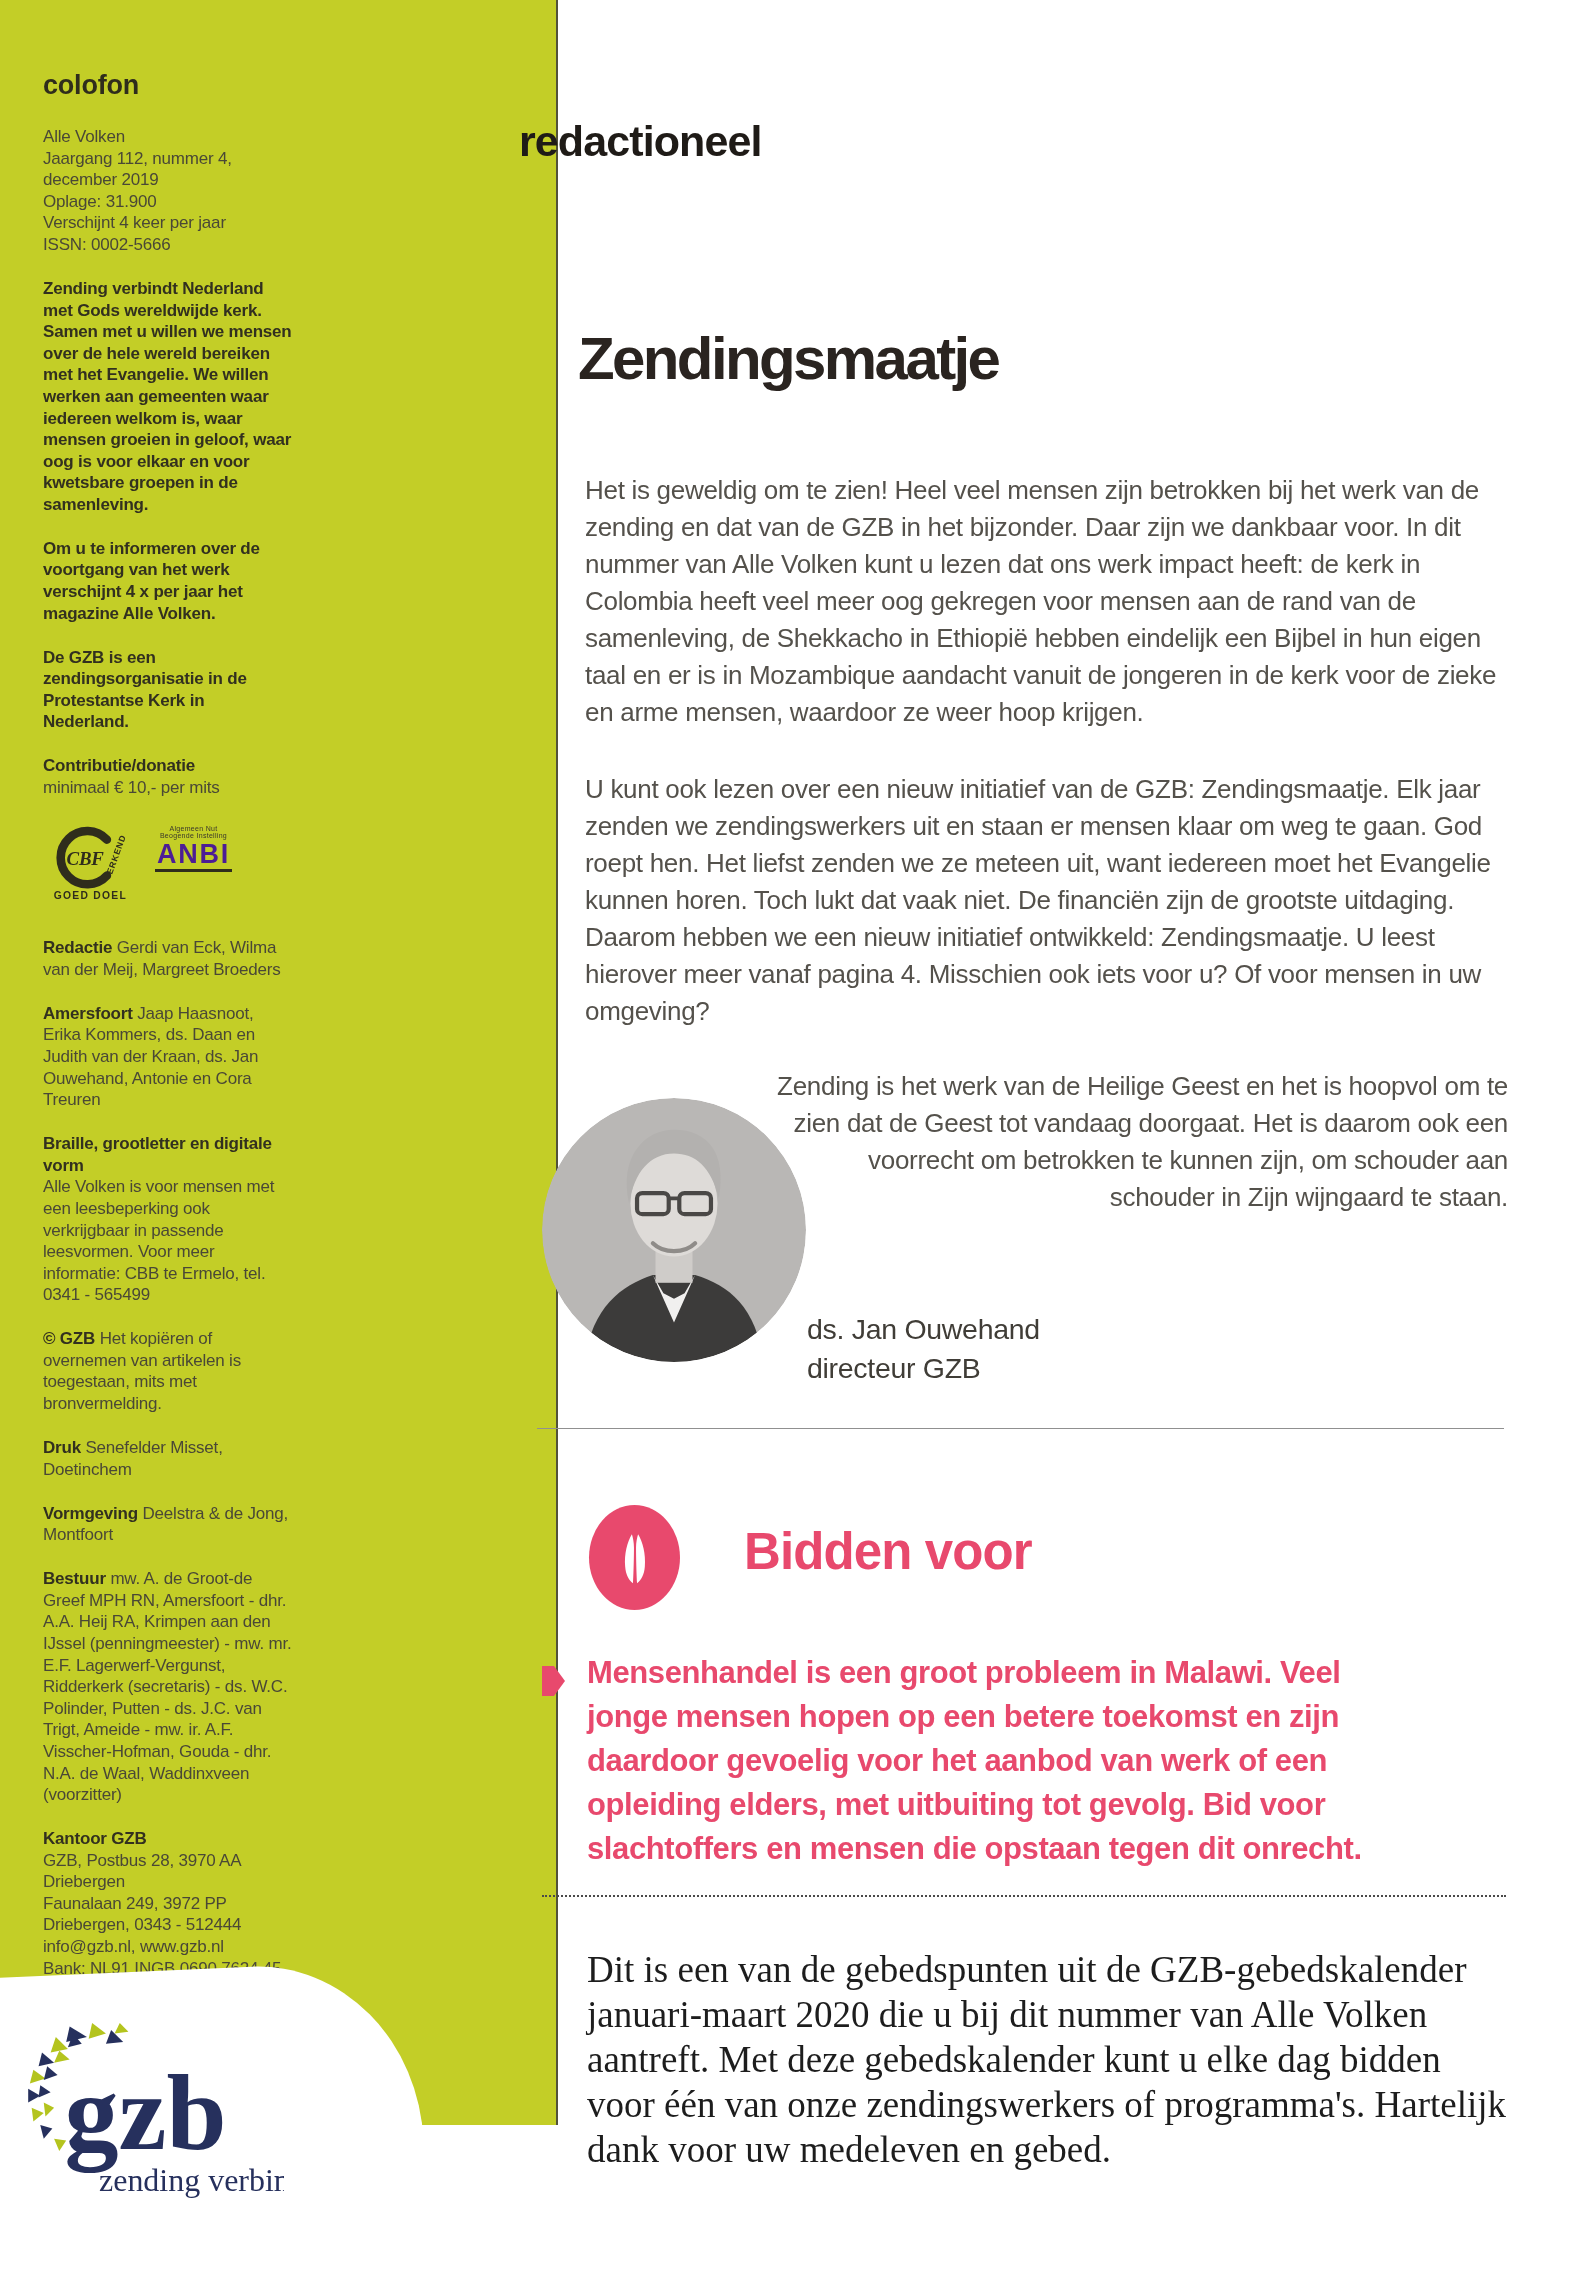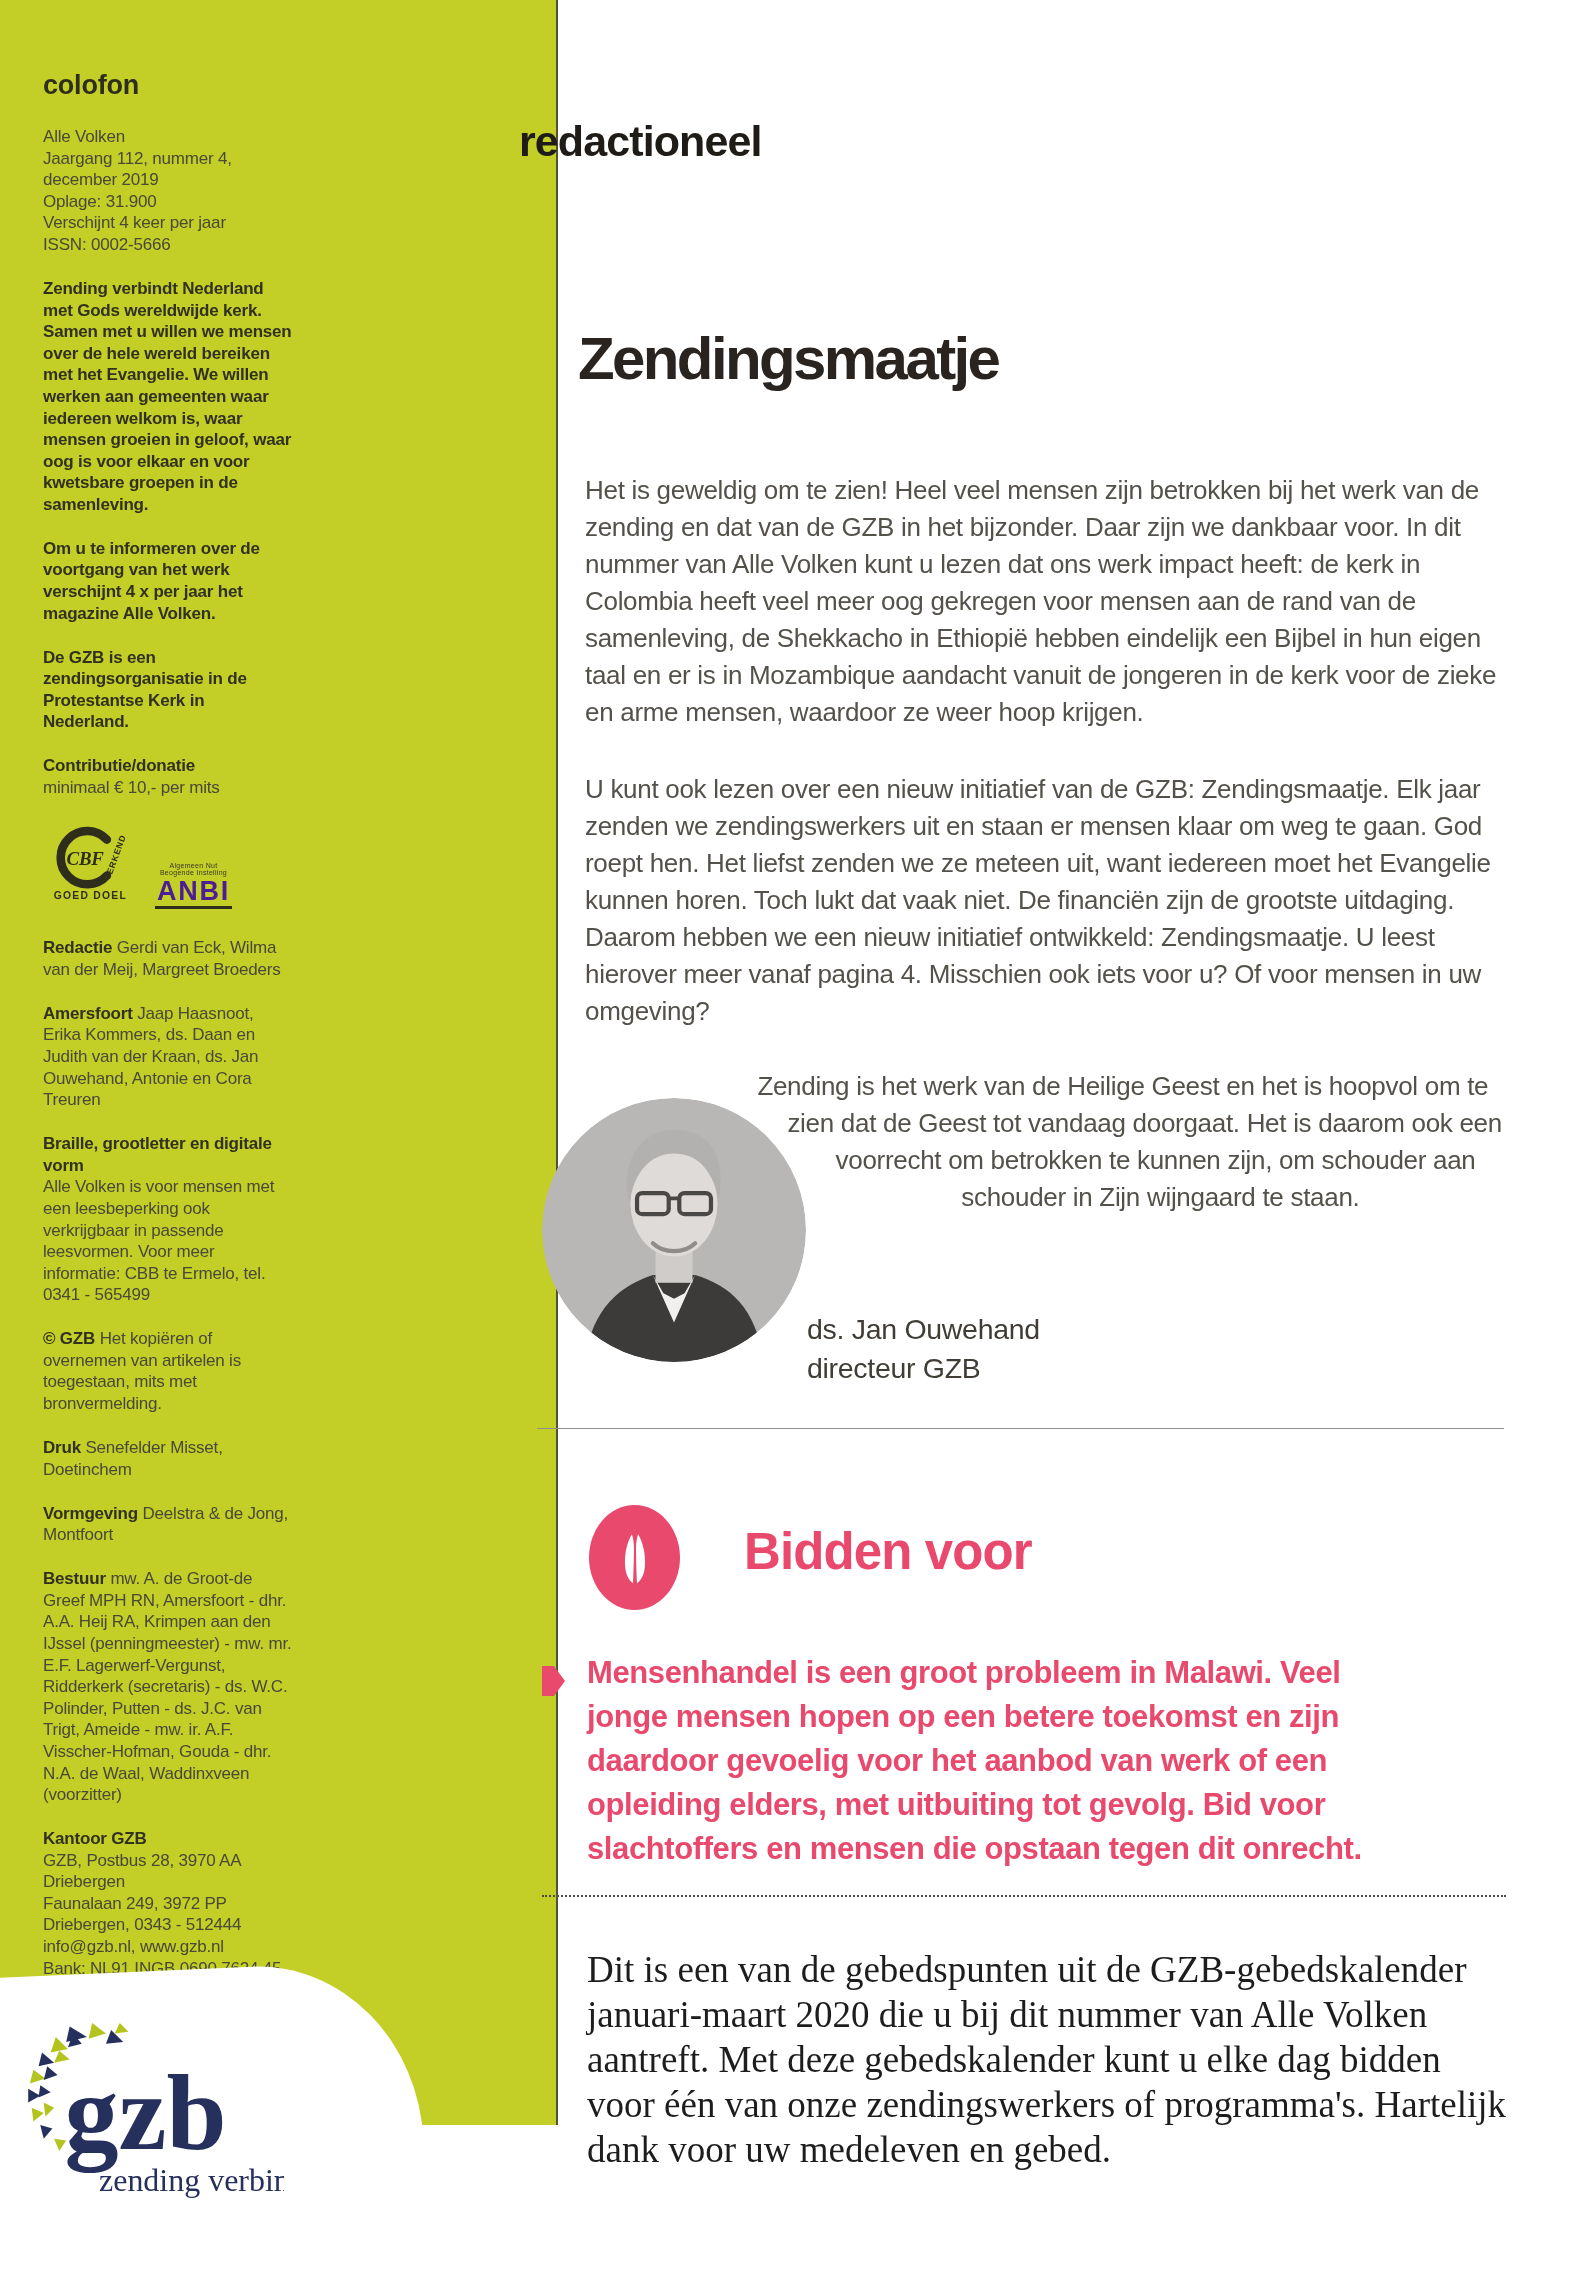--- a/index.html
+++ b/index.html
@@ -15,21 +15,21 @@
     background:#c3ce27; border-right:2.6px solid #52523a;
   }
   .colofon{
     position:absolute; left:43px; top:71px; width:249px;
     color:#4a4836; font-size:17px; line-height:21.6px; letter-spacing:-0.2px;
   }
   .colofon h1{ font-size:27px; line-height:29px; color:#2f2d1c; margin-bottom:26px; font-weight:bold;}
   .c-block{ margin-bottom:22.4px; }
   .c-bold{ font-weight:bold; color:#32301f; }
   .c-label{ font-weight:bold; color:#32301f; }
-  .logos-row{ display:flex; align-items:flex-end; gap:22.4px; margin:26px 0 28px 0; color:#2f2d1c;}
+  .logos-row{ display:flex; align-items:flex-start; gap:22.4px; margin:26px 0 28px 0; color:#2f2d1c;}
   .cbf-box{ width:90px; }
   .anbi-box{ text-align:center; }
   .anbi-tiny{ font-size:7px; line-height:7.8px; color:#3a382a; letter-spacing:0.3px;}
   .anbi-word{ font-size:27px; font-weight:bold; letter-spacing:1.7px; color:#4c1d95;
               border-bottom:3.5px solid #2f2d1c; line-height:29px; padding:0 1.7px;}
   .social{ margin-top:5.2px; }
   .social-row{ display:flex; align-items:center; gap:8.6px; margin-top:7.8px; }
   .social-ico{ width:21.6px; height:21.6px; border-radius:50%; background:#322f1e; color:#c3ce27;
                display:flex; align-items:center; justify-content:center;
                font-weight:bold; font-size:12px; flex:0 0 auto;}
@@ -45,21 +45,21 @@
 
   
   .kicker{ position:absolute; left:519px; top:117px; font-size:43px; font-weight:600;
            color:#1f1b17; letter-spacing:-0.9px;}
   .headline{ position:absolute; left:578px; top:324px; font-size:60px; font-weight:800;
              color:#2a2420; letter-spacing:-2.6px;}
   .bodytext{ color:#54514b; font-size:26px; line-height:37px; letter-spacing:-0.3px;}
   .para1{ position:absolute; left:585px; top:472px; width:932px;}
   .para2{ position:absolute; left:585px; top:771px; width:932px;}
 
-  .quote-wrap{ position:absolute; left:537px; top:1068px; width:971px; text-align:center;}
+  .quote-wrap{ position:absolute; left:537px; top:1068px; width:971px; text-align:right;}
   .photo-float{ float:left; width:285px; height:321px; shape-outside:circle(49% at 45% 52%);}
   .portrait{ position:absolute; left:542px; top:1098px; width:264px; height:264px;
              border-radius:50%; overflow:hidden;}
   .signature{ position:absolute; left:807px; top:1310px; font-size:28.5px; line-height:39px;
               color:#403d37; letter-spacing:-0.3px;}
 
   .rule1{ position:absolute; left:537px; top:1428px; width:967px; border-top:1.7px solid #909090;}
 
   .pray-badge{ position:absolute; left:589px; top:1505px; width:91px; height:105px;
                background:#e8496d; border-radius:50%; display:flex; align-items:center; justify-content:center;}

